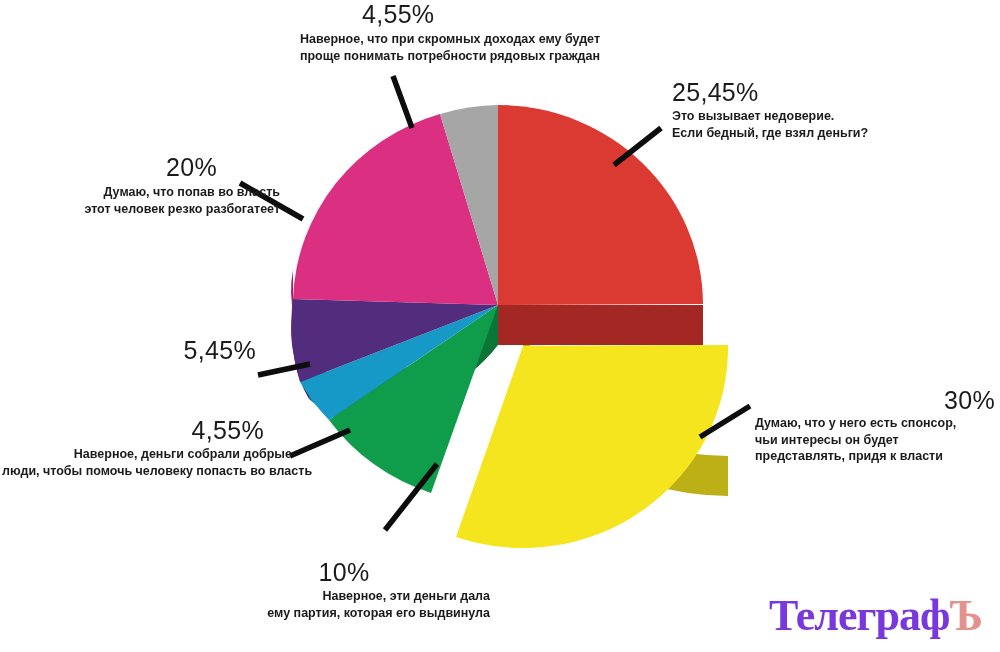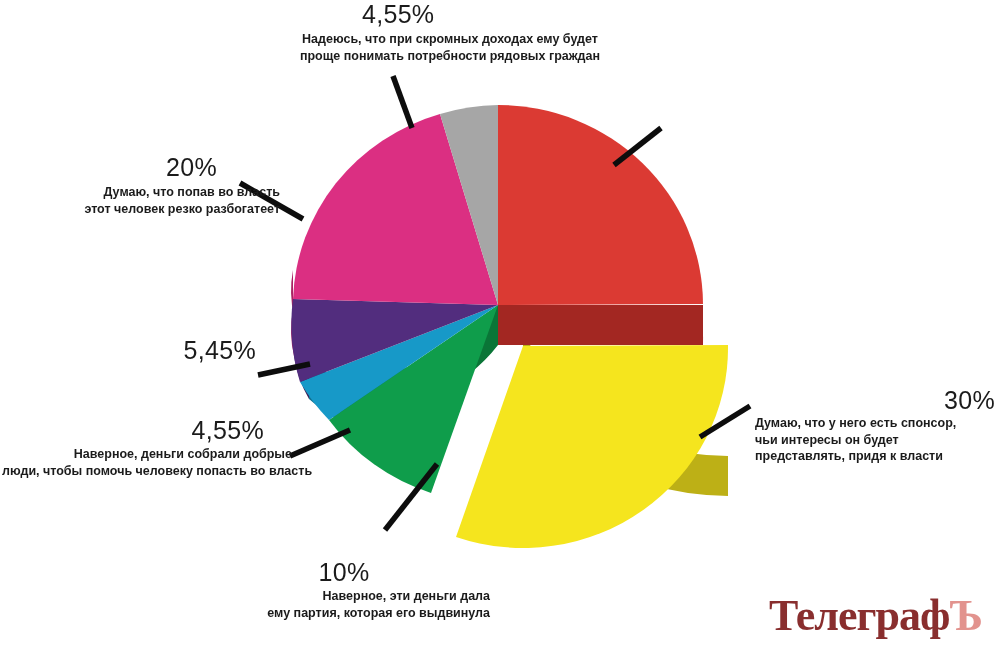--- a/index.html
+++ b/index.html
@@ -52,21 +52,21 @@
 
   .desc span{display:block;}
 
   
   #watermark{
     position:absolute;right:18px;bottom:14px;
     font-family:"Liberation Serif", serif;
     font-size:44px;font-weight:700;letter-spacing:-1px;
     line-height:1;opacity:.92;
   }
-  #watermark .wm-grey{color:#7f1d1d;}
+  #watermark .wm-grey{color:#6d28d9;}
   #watermark .wm-red{color:#e08a85;}
 </style>
 </head>
 <body>
 
 <div id="stage">
 
   <svg class="chart-svg" viewBox="0 0 1000 652">
     <defs></defs>
 
@@ -111,25 +111,32 @@
       <line x1="258" y1="375" x2="310" y2="364"></line>
       <line x1="290" y1="456" x2="350" y2="430"></line>
       <line x1="385" y1="530" x2="437" y2="464"></line>
       <line x1="750" y1="406" x2="700" y2="437"></line>
     </g>
   </svg>
 
   <div class="lbl" id="lbl-hope">
     <div class="pct">4,55%</div>
     <div class="desc">
-      <span>Надеюсь, что при скромных доходах ему будет</span>
+      <span>Наверное, что при скромных доходах ему будет</span>
       <span>проще понимать потребности рядовых граждан</span>
     </div>
   </div>
 
+  <div class="lbl" id="lbl-distrust">
+    <div class="pct">25,45%</div>
+    <div class="desc">
+      <span>Это вызывает недоверие.</span>
+      <span>Если бедный, где взял деньги?</span>
+    </div>
+  </div>
 
   <div class="lbl" id="lbl-rich">
     <div class="pct">20%</div>
     <div class="desc">
       <span>Думаю, что попав во власть</span>
       <span>этот человек резко разбогатеет</span>
     </div>
   </div>
 
   <div class="lbl" id="lbl-lose">

